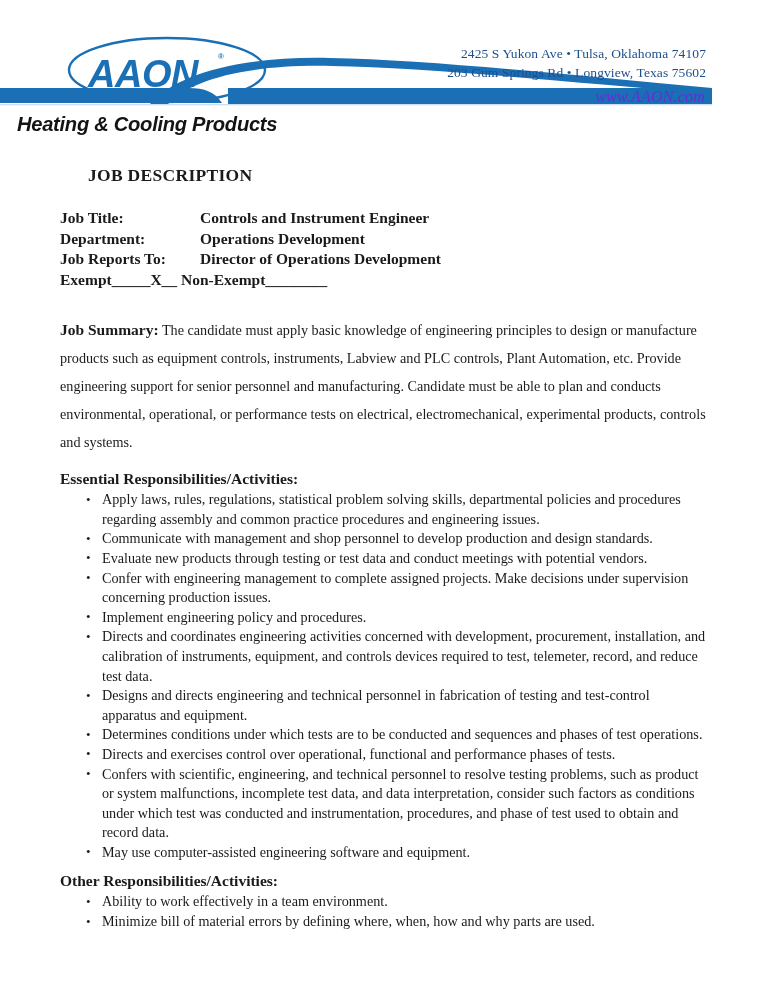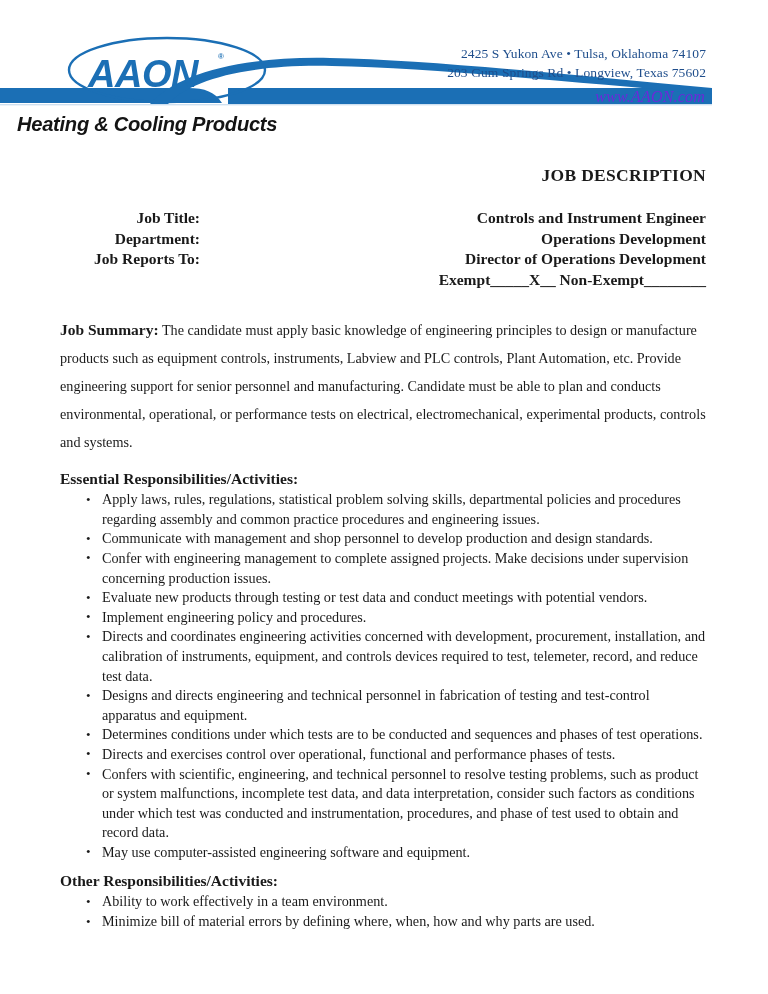--- a/index.html
+++ b/index.html
@@ -94,39 +94,38 @@
     transform: scaleX(0.96);
     transform-origin: left center;
   }
 
   
   .doc-body {
     position: relative;
     padding: 0 62px 0 60px;
   }
   .doc-title {
-    text-align: right;
+    text-align: left;
     font-size: 17.5px;
     font-weight: bold;
     letter-spacing: 0.3px;
     margin: 17px 0 0 0;
     padding-left: 28px;
   }
 
   
   .meta {
     margin-top: 22px;
     font-size: 15.5px;
     font-weight: bold;
     line-height: 20.5px;
   }
   .meta-row {
     display: flex;
     white-space: nowrap;
-    text-align: right;
   }
   .meta-label { width: 140px; flex: none; }
   .meta-value { flex: 1 1 auto; }
   .meta-row.inline { display: block; }
 
   
   .summary {
     margin-top: 26px;
     font-size: 14.2px;
     line-height: 28px;
@@ -224,22 +223,22 @@
 
     <p class="summary">
       <span class="summary-head">Job Summary:</span>
       <span>The candidate must apply basic knowledge of engineering principles to design or manufacture products such as equipment controls, instruments, Labview and PLC controls, Plant Automation, etc. Provide engineering support for senior personnel and manufacturing. Candidate must be able to plan and conducts environmental, operational, or performance tests on electrical, electromechanical, experimental products, controls and systems.</span>
     </p>
 
     <div class="section-head">Essential Responsibilities/Activities:</div>
     <ul class="bullets">
       <li>Apply laws, rules, regulations, statistical problem solving skills, departmental policies and procedures regarding assembly and common practice procedures and engineering issues.</li>
       <li>Communicate with management and shop personnel to develop production and design standards.</li>
+      <li>Evaluate new products through testing or test data and conduct meetings with potential vendors.</li>
       <li>Confer with engineering management to complete assigned projects. Make decisions under supervision concerning production issues.</li>
-      <li>Evaluate new products through testing or test data and conduct meetings with potential vendors.</li>
       <li>Implement engineering policy and procedures.</li>
       <li>Directs and coordinates engineering activities concerned with development, procurement, installation, and calibration of instruments, equipment, and controls devices required to test, telemeter, record, and reduce test data.</li>
       <li>Designs and directs engineering and technical personnel in fabrication of testing and test-control apparatus and equipment.</li>
       <li>Determines conditions under which tests are to be conducted and sequences and phases of test operations.</li>
       <li>Directs and exercises control over operational, functional and performance phases of tests.</li>
       <li>Confers with scientific, engineering, and technical personnel to resolve testing problems, such as product or system malfunctions, incomplete test data, and data interpretation, consider such factors as conditions under which test was conducted and instrumentation, procedures, and phase of test used to obtain and record data.</li>
       <li>May use computer-assisted engineering software and equipment.</li>
     </ul>
 
     <div class="section-head tight">Other Responsibilities/Activities:</div>

